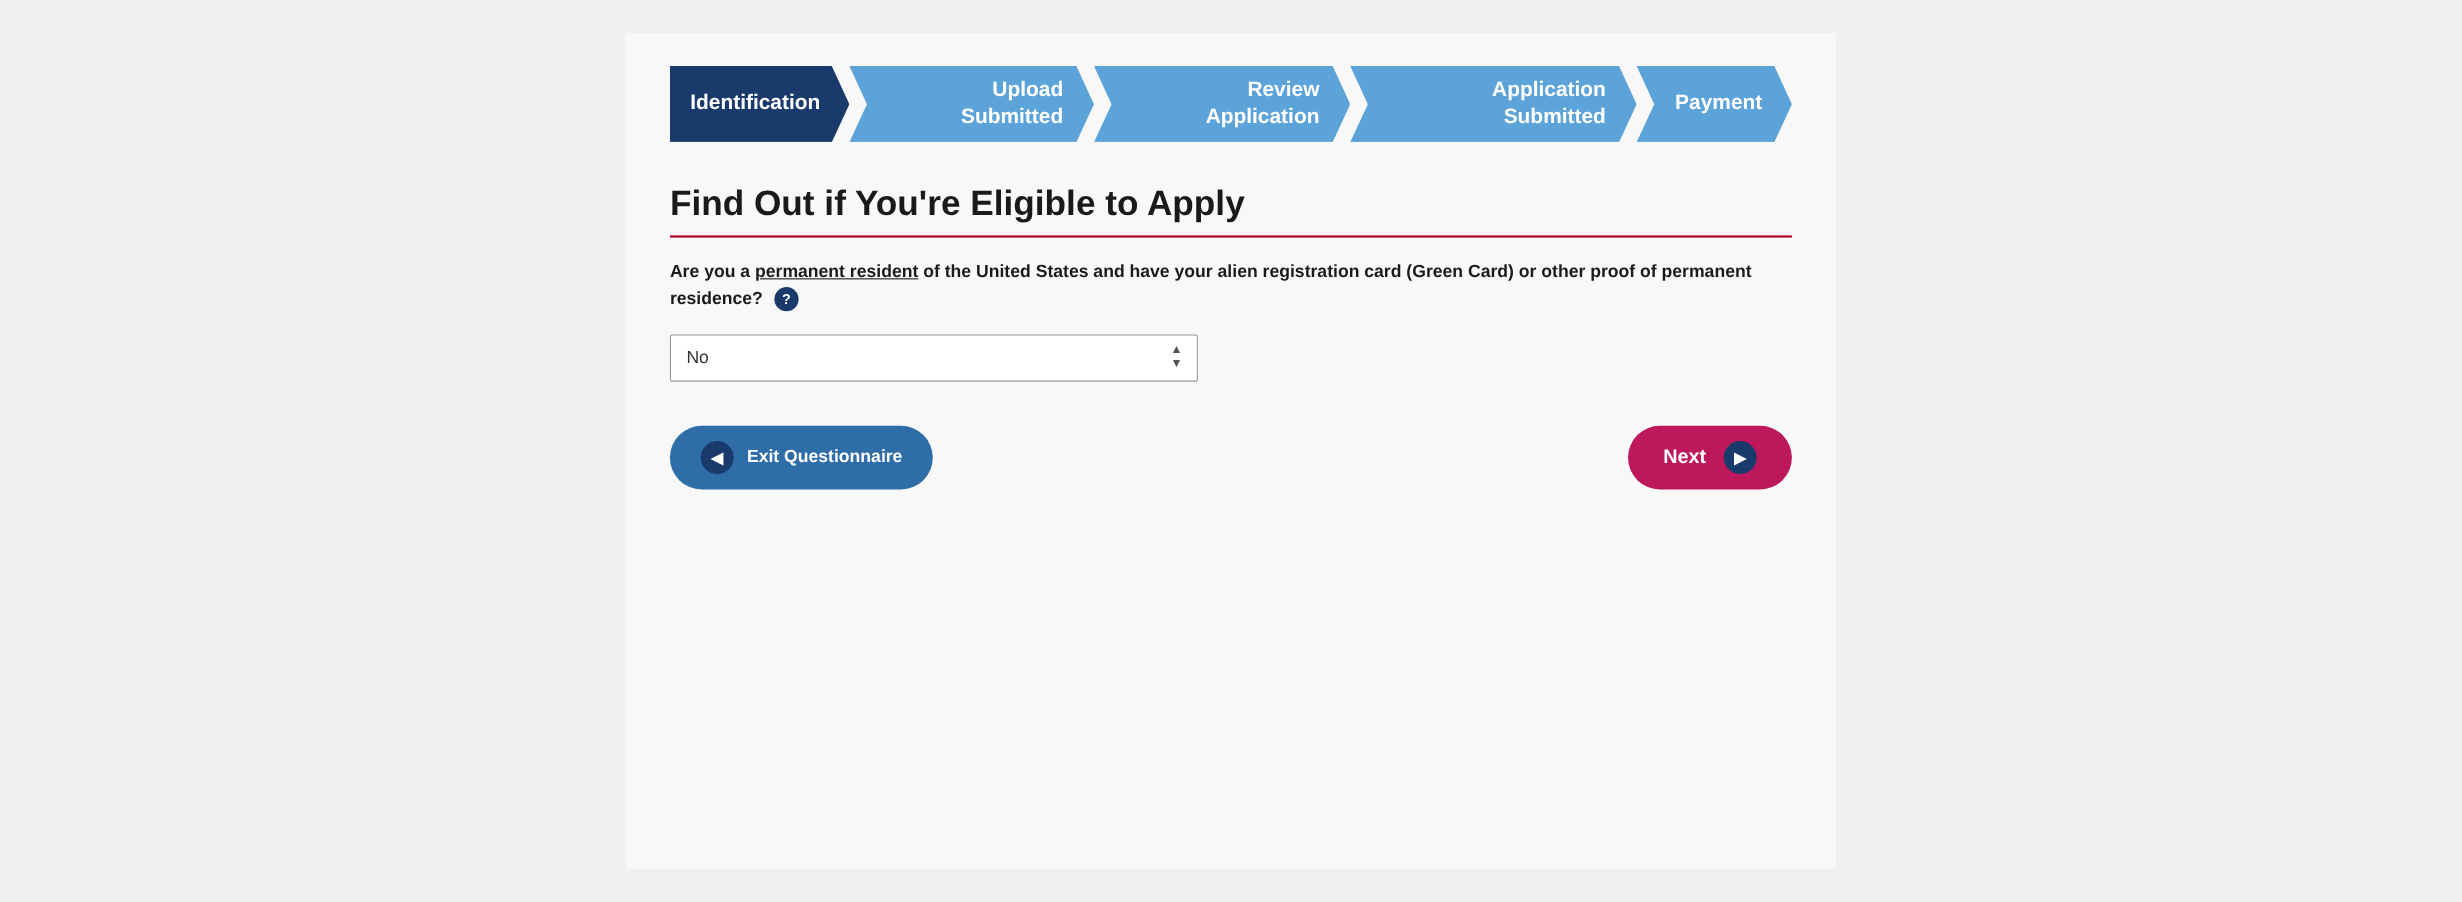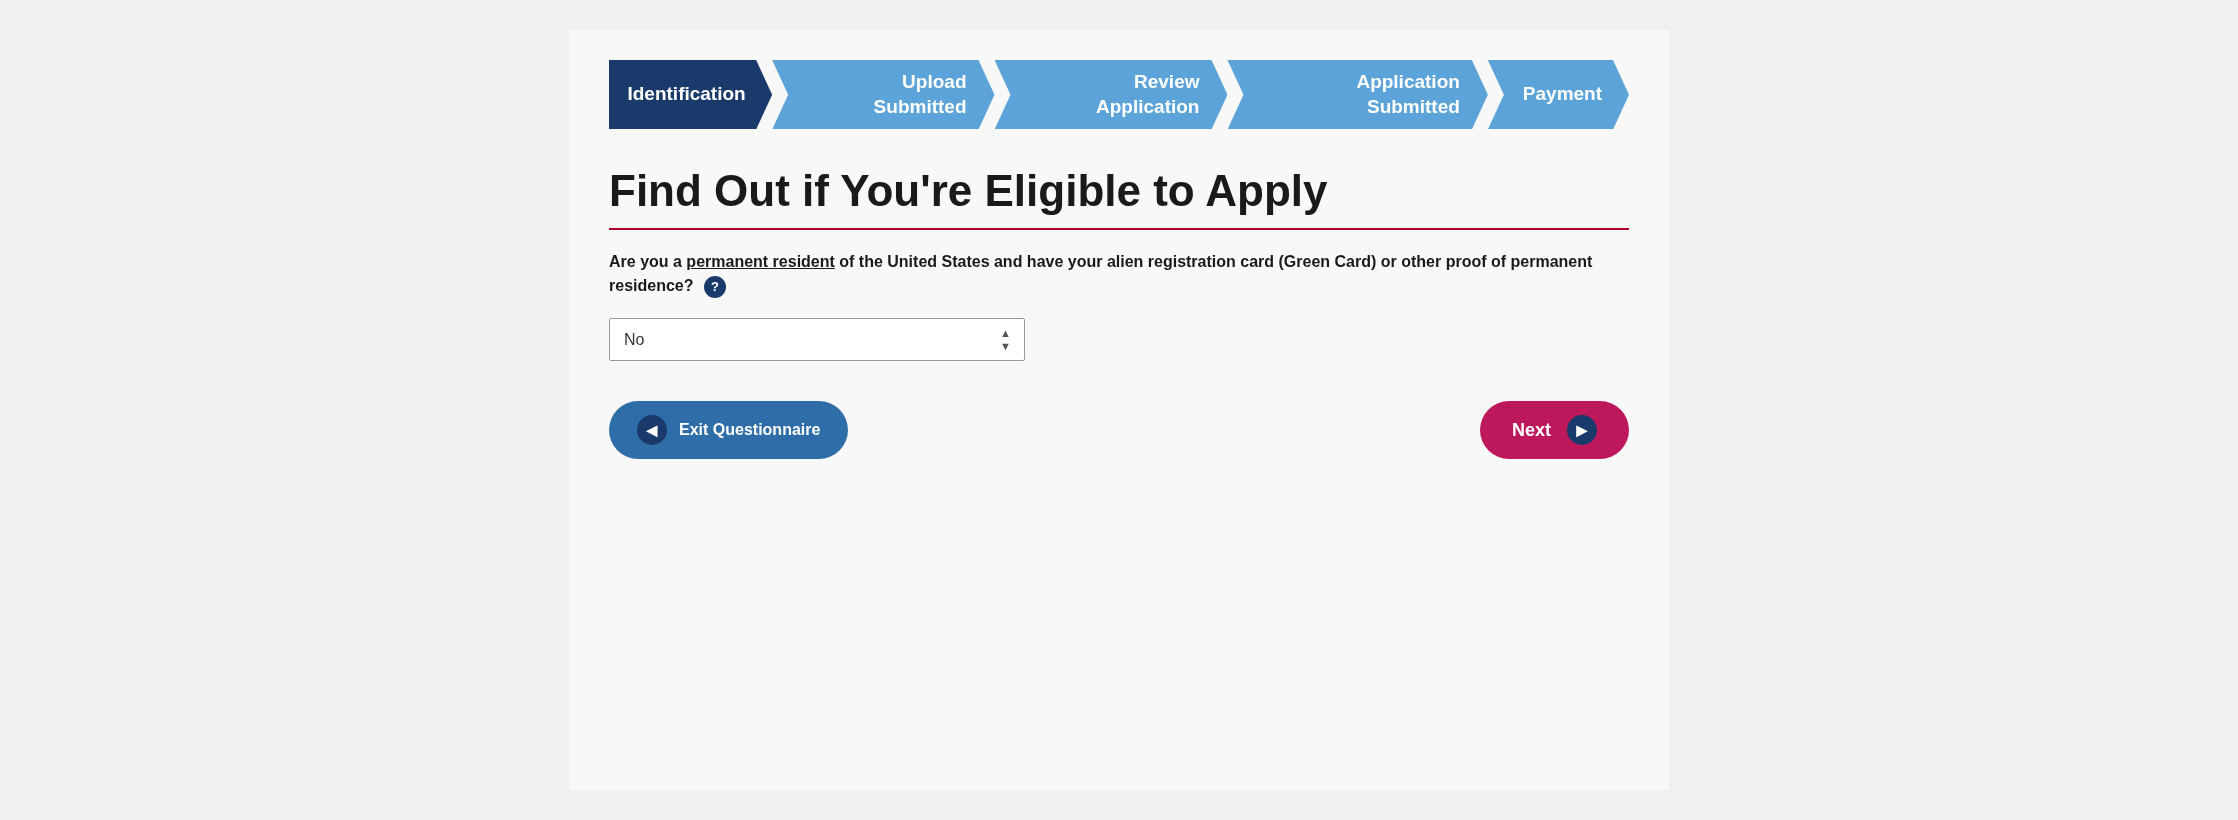--- a/index.html
+++ b/index.html
@@ -53,21 +53,21 @@
     .step-active {
       background: #1a3a6b;
     }
 
     .step-inactive {
       background: #5ba3d9;
     }
 
     
     .page-title {
-      font-size: 44px;
+      font-size: 32px;
       font-weight: 800;
       color: #1a1a1a;
       margin-bottom: 10px;
       line-height: 1.2;
     }
 
     .title-divider {
       border: none;
       border-top: 2px solid #b0002a;
       margin-bottom: 20px;
@@ -107,21 +107,21 @@
       font-size: 13px;
       font-weight: 700;
       cursor: pointer;
       margin-left: 6px;
       vertical-align: middle;
     }
 
     
     .select-wrapper {
       position: relative;
-      width: 416px;
+      width: 480px;
       margin-bottom: 40px;
     }
 
     .select-field {
       width: 100%;
       padding: 12px 48px 12px 14px;
       font-size: 16px;
       border: 1px solid #999;
       background: white;
       appearance: none;

